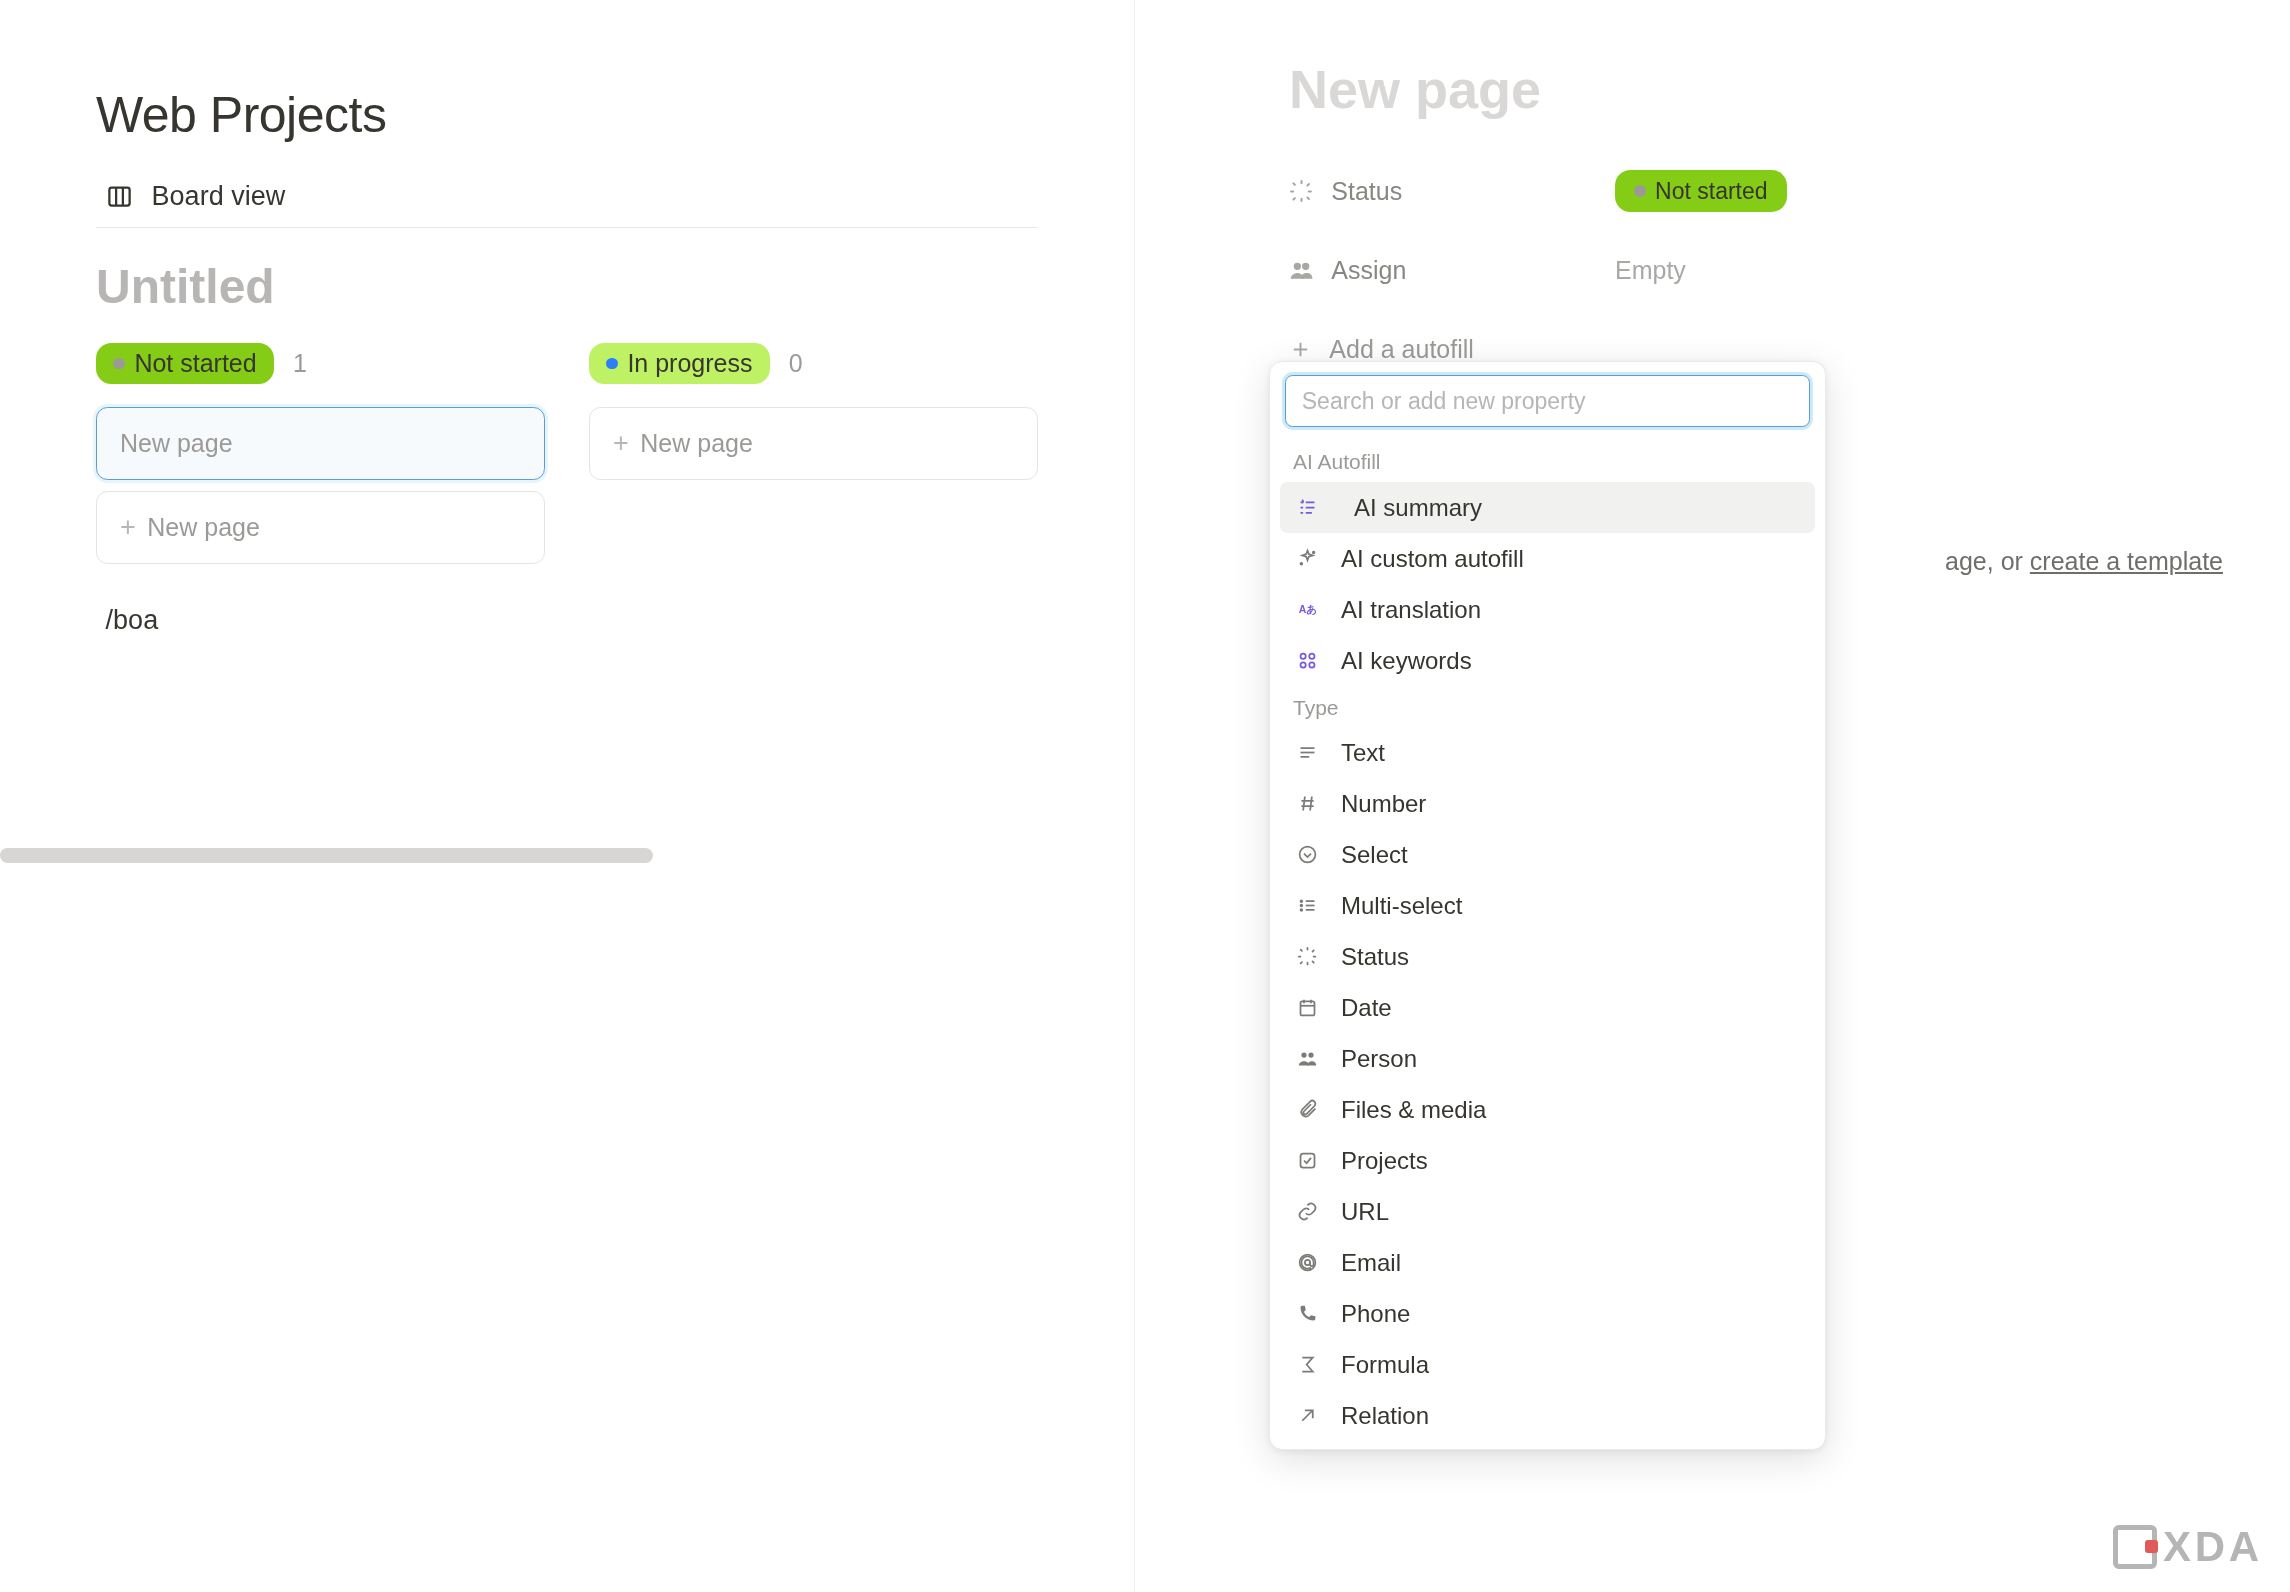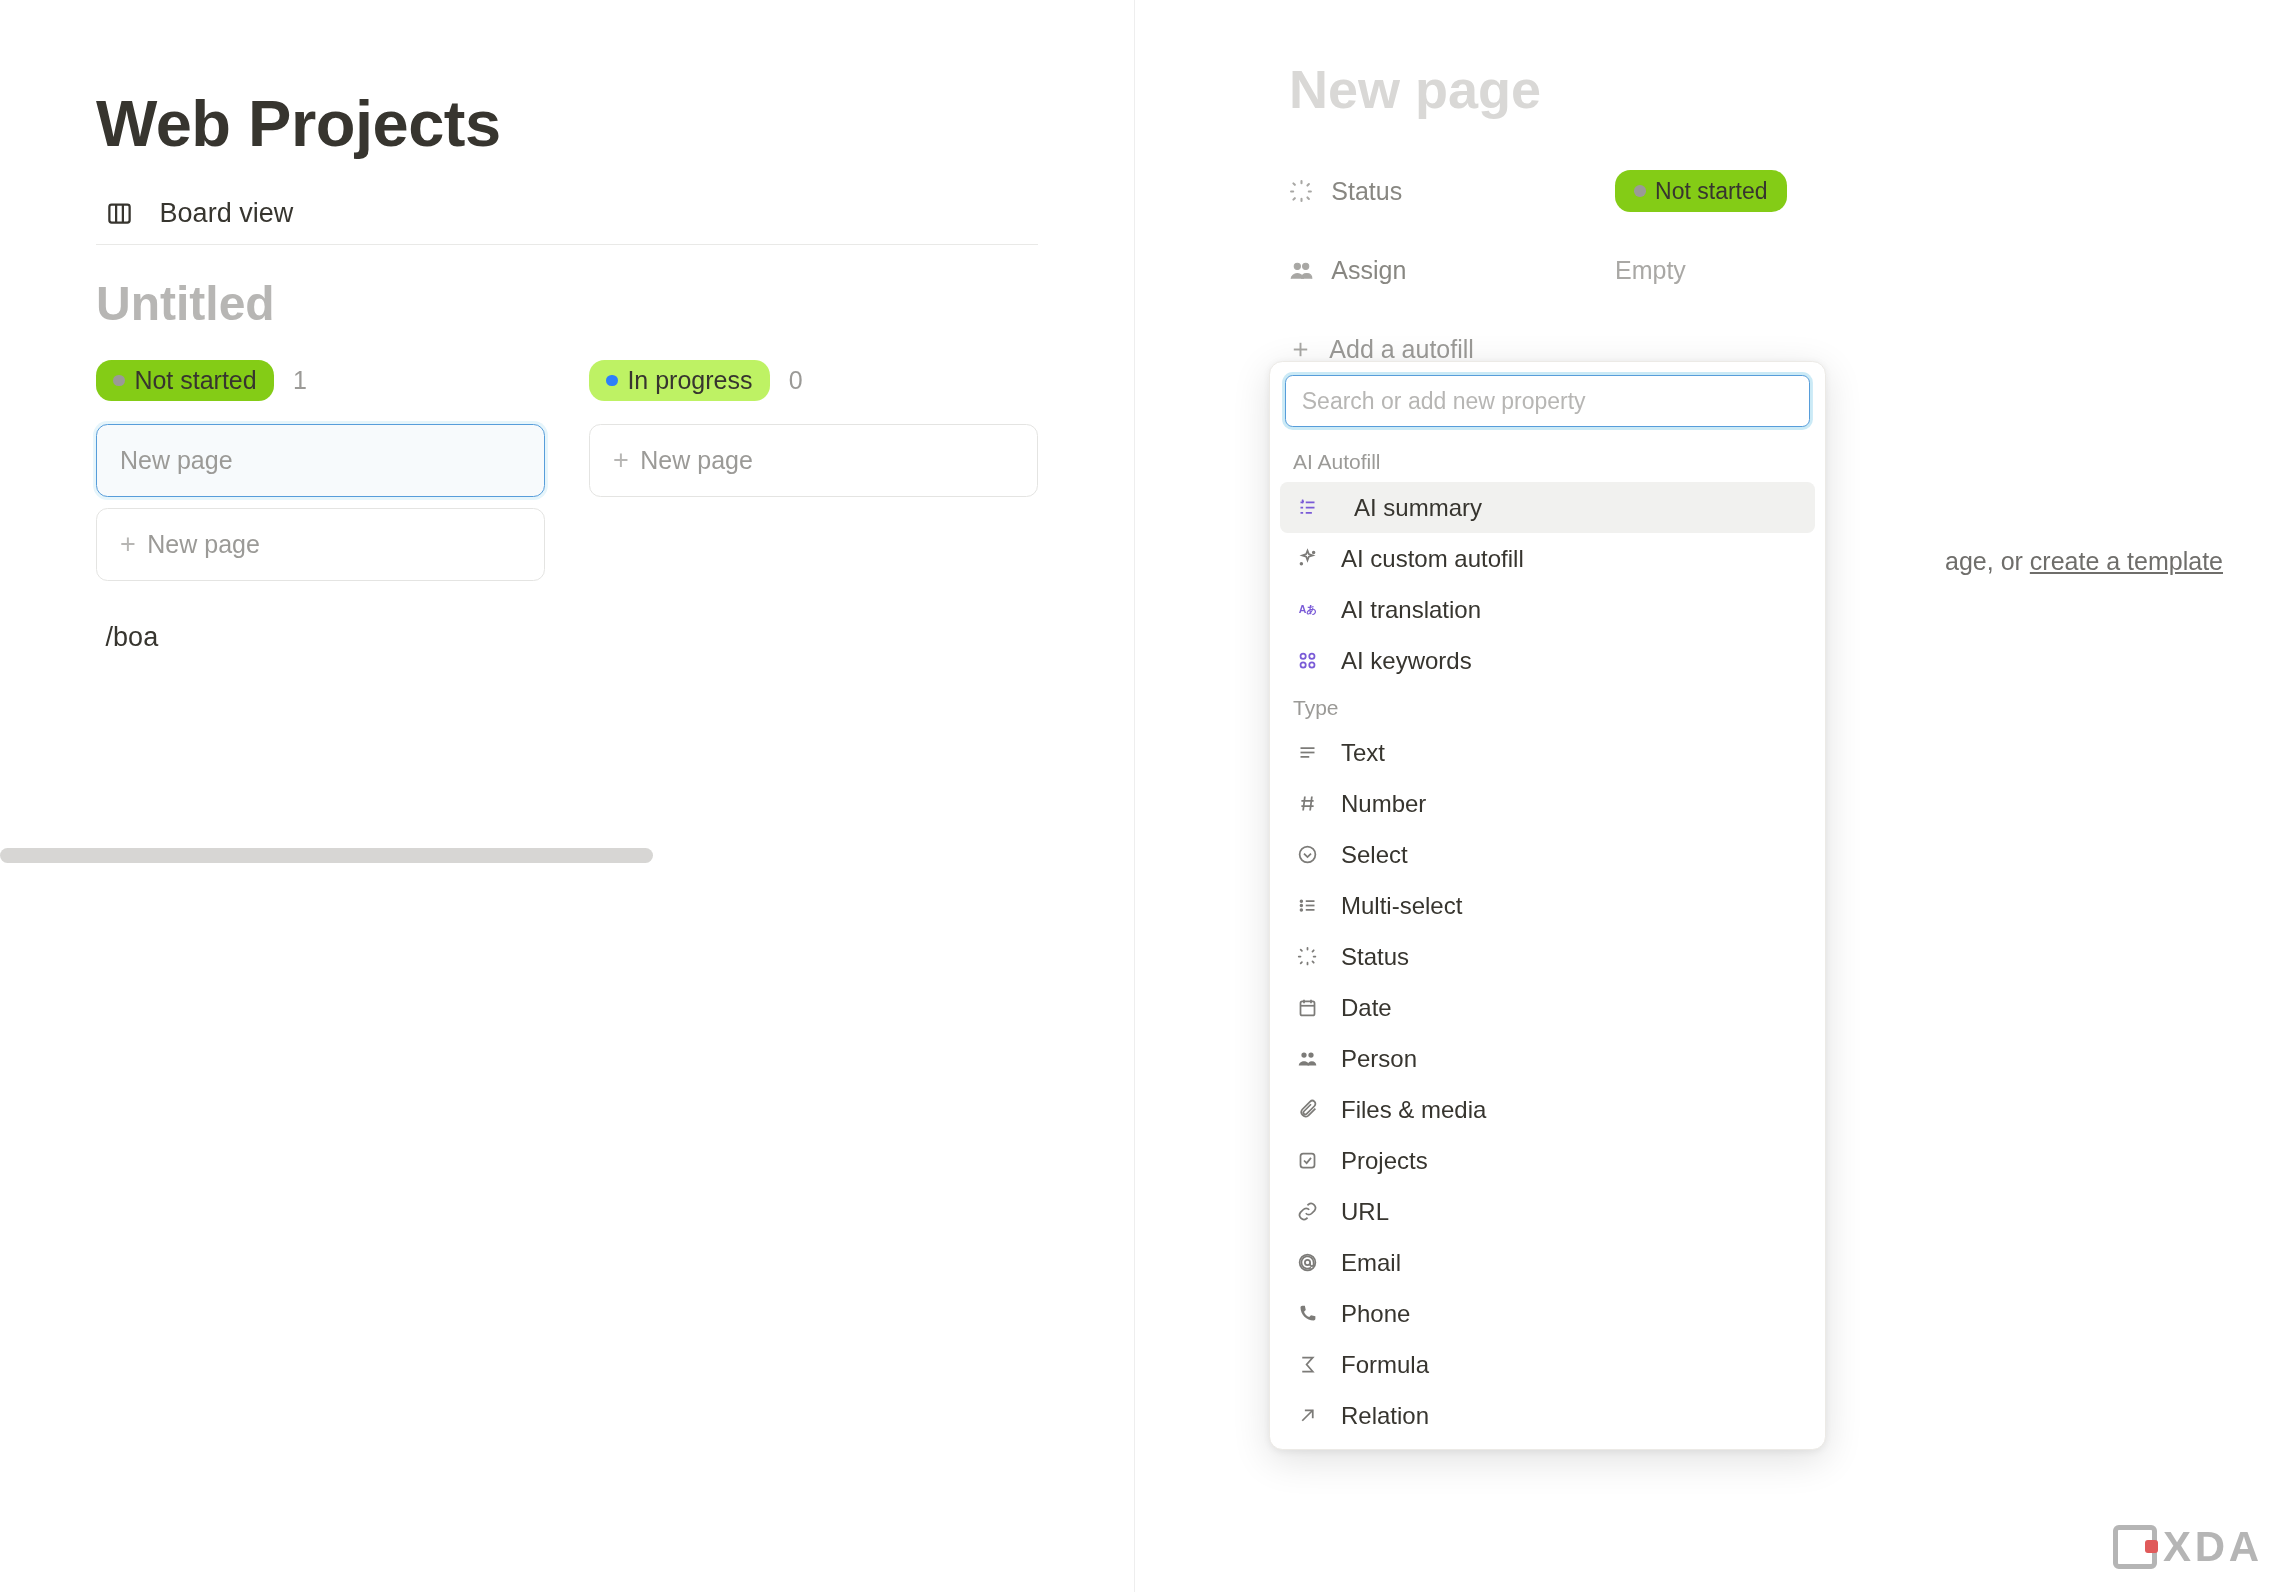--- a/index.html
+++ b/index.html
@@ -1,22 +1,22 @@
 <!DOCTYPE html>
 <html><head>
 <meta charset="utf-8">
 <style>
   * { box-sizing: border-box; margin: 0; padding: 0; }
   html, body { width: 2290px; height: 1593px; font-family: -apple-system, BlinkMacSystemFont, "Segoe UI", Helvetica, Arial, sans-serif; color: #37352f; background: #fff; overflow: hidden; }
   .app { display: flex; width: 100%; height: 100%; }
   .left-pane { width: 1134px; padding: 86px 0 0 0; position: relative; }
   .left-content { padding: 0 96px; }
-  .page-title { font-size: 65px; font-weight: 700; margin-bottom: 37px; letter-spacing: -0.5px; }
+  .page-title { font-size: 50px; font-weight: 400; margin-bottom: 37px; letter-spacing: -0.5px; }
   .view-tabs { display: flex; align-items: center; gap: 15.4px; padding-left: 9.6px; border-bottom: 1px solid #e9e9e7; padding-bottom: 15.4px; }
-  .view-tab { display: flex; gap: 27px; font-size: 27px; font-weight: 500; color: #37352f; }
+  .view-tab { display: flex; gap: 19px; font-size: 27px; font-weight: 500; color: #37352f; }
   .icon { display: inline-flex; align-items: center; justify-content: center; }
   .subtitle { font-size: 48px; font-weight: 700; color: #b7b6b4; margin: 31px 0 29px 0; }
   .columns { display: flex; gap: 44px; }
   .column { width: 509px; }
   .col-head { display: flex; align-items: center; gap: 19px; margin-bottom: 23px; }
   .status-pill { display: inline-flex; align-items: center; gap: 9.6px; background: #84cc16; border-radius: 15.4px; padding: 5.8px 17.3px; font-size: 25px; }
   .status-dot { width: 11.5px; height: 11.5px; border-radius: 50%; background: #9b9a97; }
   .status-pill.blue { background: #bef264; }
   .status-pill.blue .status-dot { background: #2d7ff9; }
   .col-count { font-size: 25px; color: #9b9a97; }

